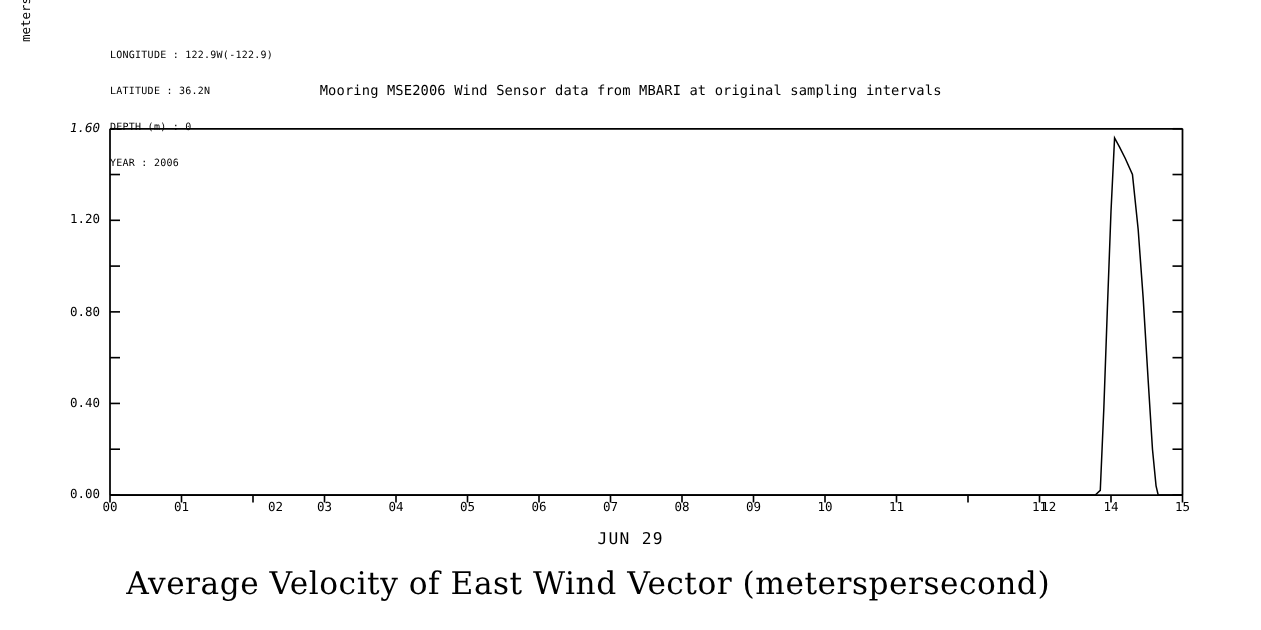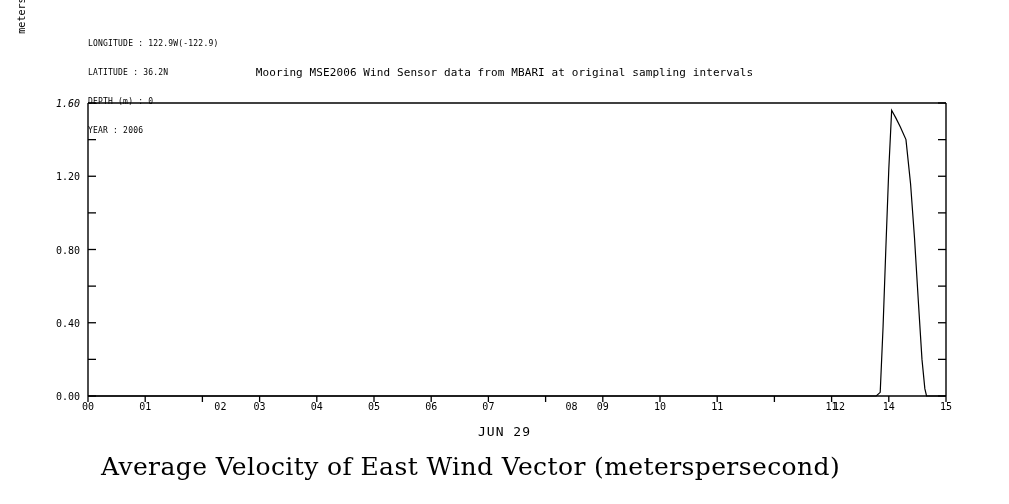--- a/index.html
+++ b/index.html
@@ -210,21 +210,21 @@
 
 <div id="xtick-labels">
     <div class="xtick-label" style="left: 0px;">00</div>
     <div class="xtick-label" style="left: 57.2px;">01</div>
     <div class="xtick-label" style="left: 114.4px; margin-left: 18px;">02</div>
     <div class="xtick-label" style="left: 171.6px;">03</div>
     <div class="xtick-label" style="left: 228.8px;">04</div>
     <div class="xtick-label" style="left: 286px;">05</div>
     <div class="xtick-label" style="left: 343.2px;">06</div>
     <div class="xtick-label" style="left: 400.4px;">07</div>
-    <div class="xtick-label" style="left: 457.6px; margin-left: 26px;">08</div>
+    <div class="xtick-label" style="left: 457.6px;">08</div>
     <div class="xtick-label" style="left: 514.8px;">09</div>
     <div class="xtick-label" style="left: 572px;">10</div>
     <div class="xtick-label" style="left: 629.2px;">11</div>
     <div class="xtick-label" style="left: 703px; margin-left: 48px;">12</div>
     <div class="xtick-label" style="left: 743.6px;">11</div>
     <div class="xtick-label" style="left: 800.8px;">14</div>
     <div class="xtick-label" style="left: 858px;">15</div>
   </div>
 
 <div id="xlabel">JUN 29</div>

